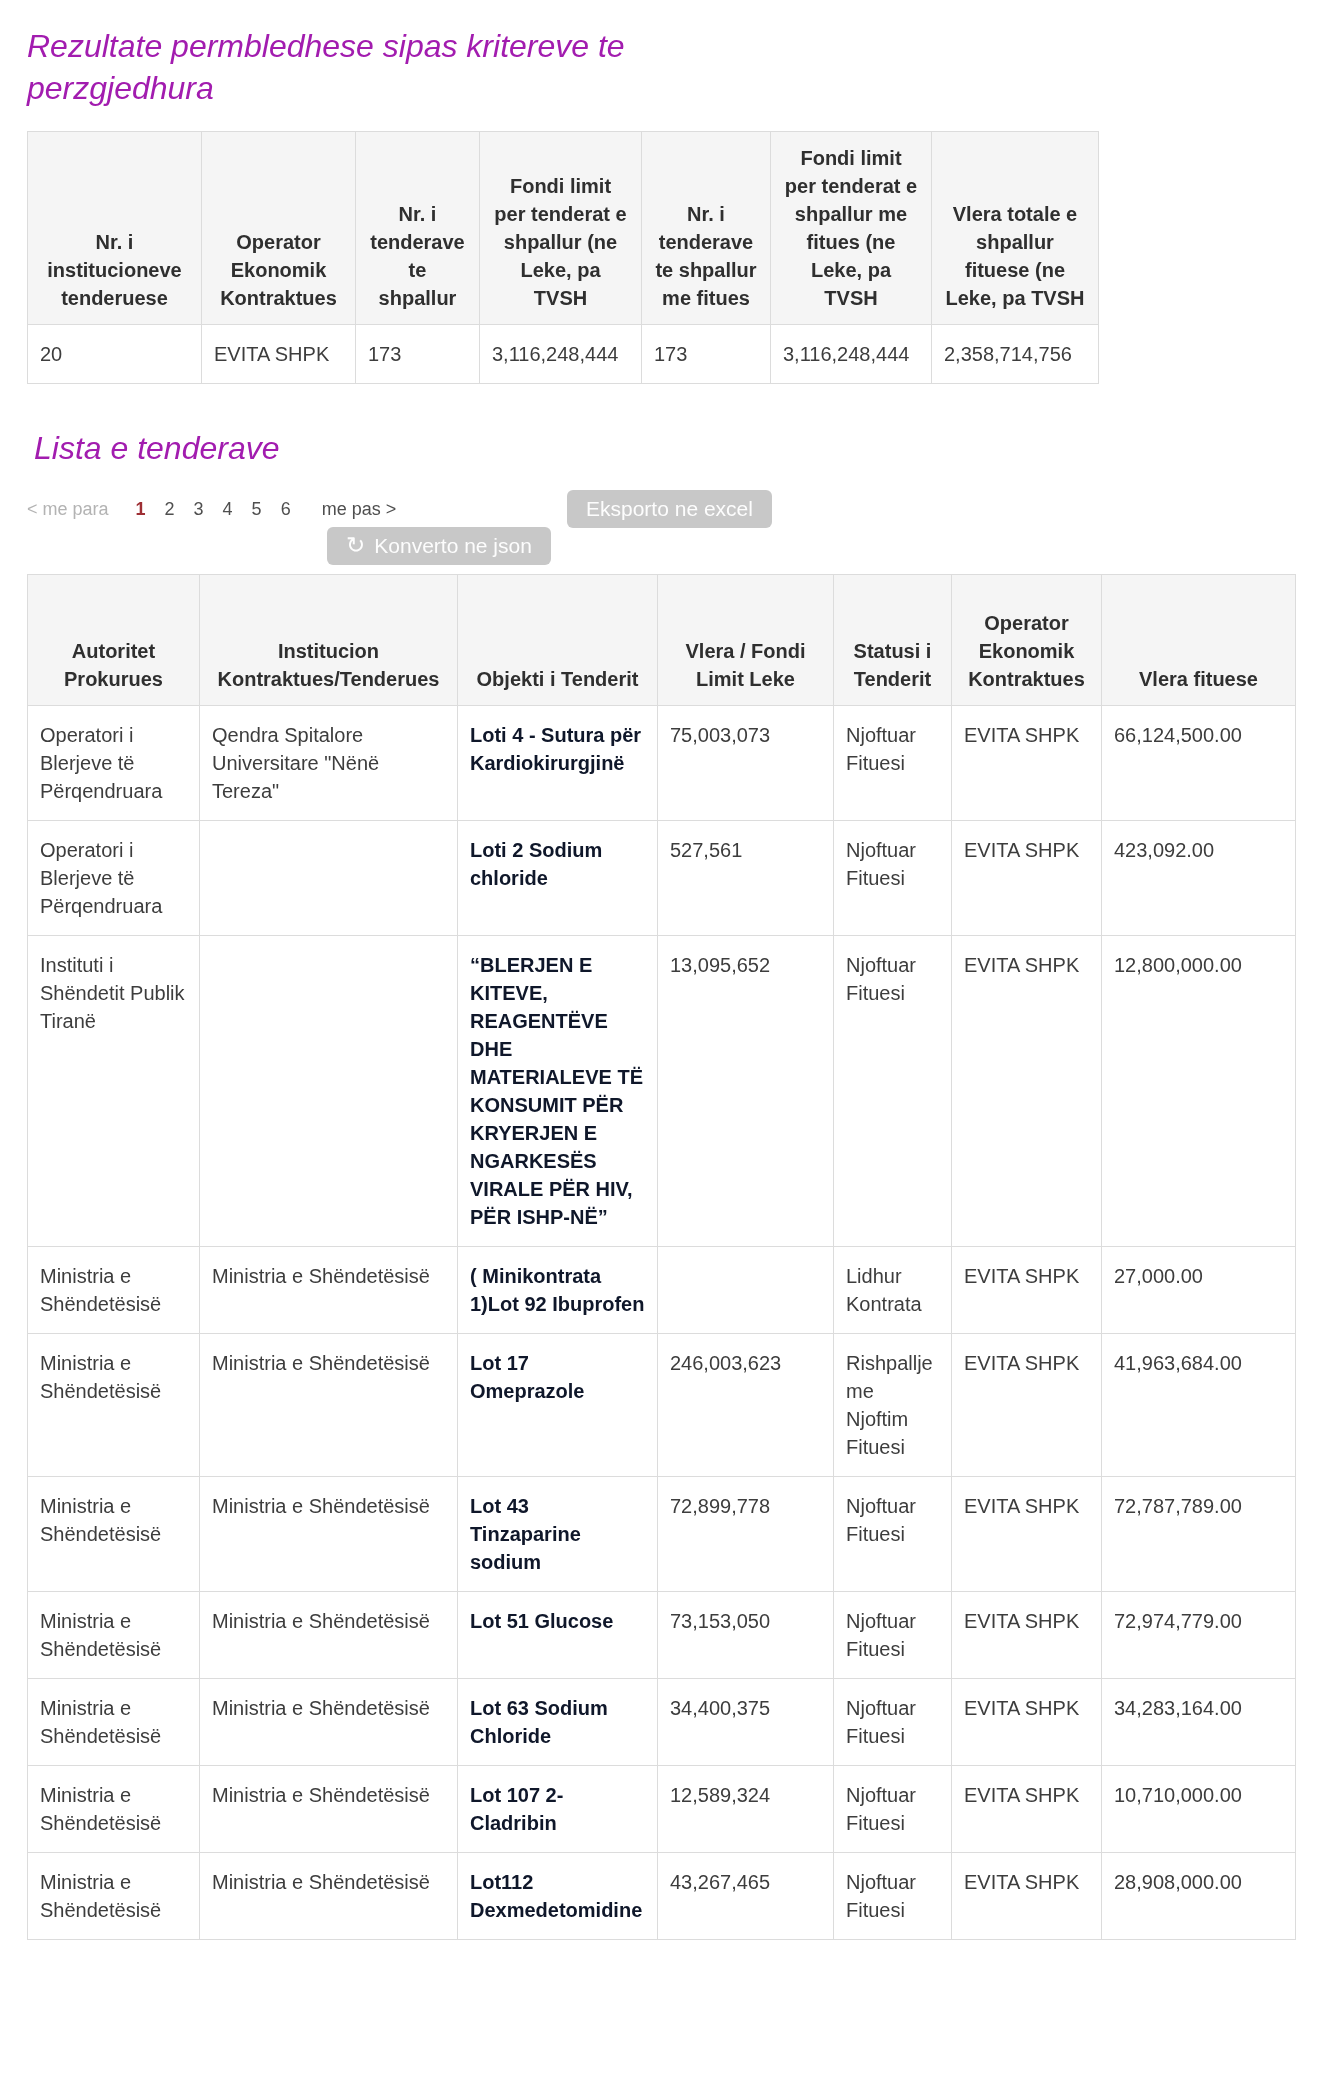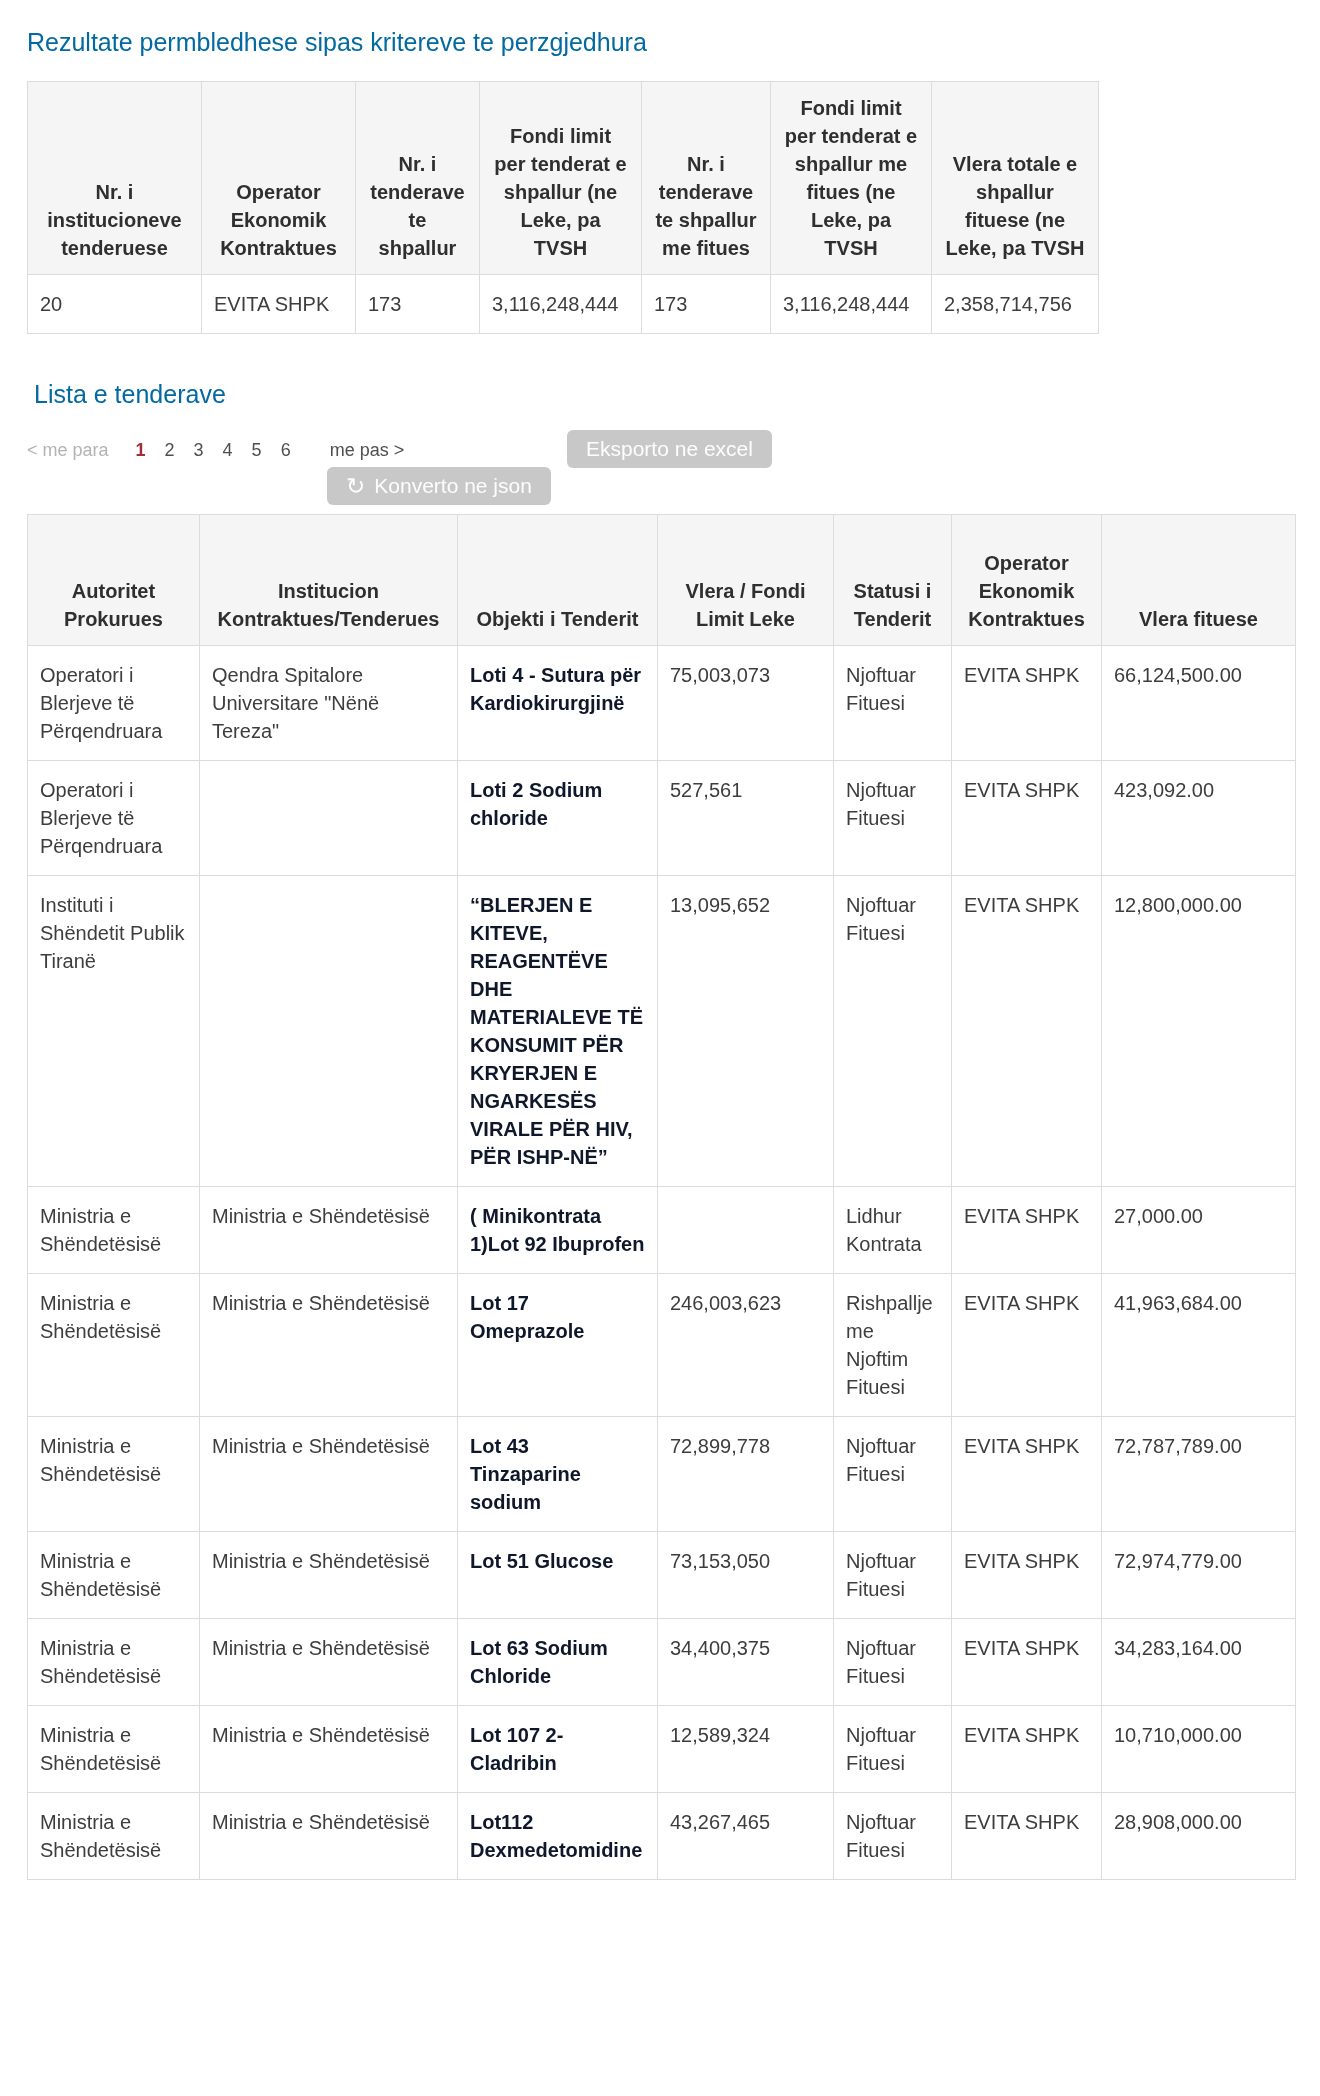--- a/index.html
+++ b/index.html
@@ -5,22 +5,22 @@
   * { box-sizing: border-box; }
   html, body { margin: 0; padding: 0; background: #fff; }
   body {
     width: 1320px; height: 2096px; overflow: hidden;
     font-family: "Liberation Sans", sans-serif;
     color: #3d3d3d;
   }
   .page { padding: 26px 27px 0 27px; }
 
   .page-title, .list-heading {
-    font-size: 25px; font-weight: 400; color: #0369a1;
-    line-height: 1.3; margin: 0 0 22px 0; max-width: 640px;
+    font-size: 32px; font-weight: 400; color: #a21caf;
+    line-height: 1.3; margin: 0 0 22px 0; max-width: 640px; font-style: italic;
   }
   .list-heading { margin: 44px 0 20px 7px; max-width: 900px; }
 
   table.tbl {
     border-collapse: collapse; table-layout: fixed;
     font-size: 20px; line-height: 1.4; color: #3d3d3d;
   }
   .tbl th, .tbl td { border: 1px solid #dcdcdc; }
   .tbl th {
     background: #f5f5f5; font-weight: 700; color: #2f2f2f;
@@ -37,21 +37,21 @@
   td.num { white-space: nowrap; }
 
   .toolbar { position: relative; height: 78px; margin-bottom: 6px; }
   .pagination {
     position: absolute; left: 0; top: 2px; display: flex; align-items: center;
     font-size: 18px; color: #4f4f4f; height: 36px;
   }
   .pg { margin-right: 19px; cursor: pointer; }
   .pg.prev { color: #b3b3b3; margin-right: 27px; }
   .pg.num.active { color: #9e2f34; font-weight: 700; }
-  .pg.next { margin-left: 20px; white-space: nowrap; }
+  .pg.next { margin-left: 12px; white-space: nowrap; }
 
   .btn {
     position: absolute; border: none; border-radius: 6px;
     background: #c8c8c8; color: #fdfdfd; font-size: 21px;
     font-family: "Liberation Sans", sans-serif;
     padding: 19px 19px; cursor: pointer; display: flex; align-items: center;
   }
   .btn.export { left: 540px; top: 0; height: 36px; }
   .btn.json { left: 300px; top: 37px; height: 35px; }
   .refresh { font-size: 23px; margin-right: 9px; line-height: 1; }

